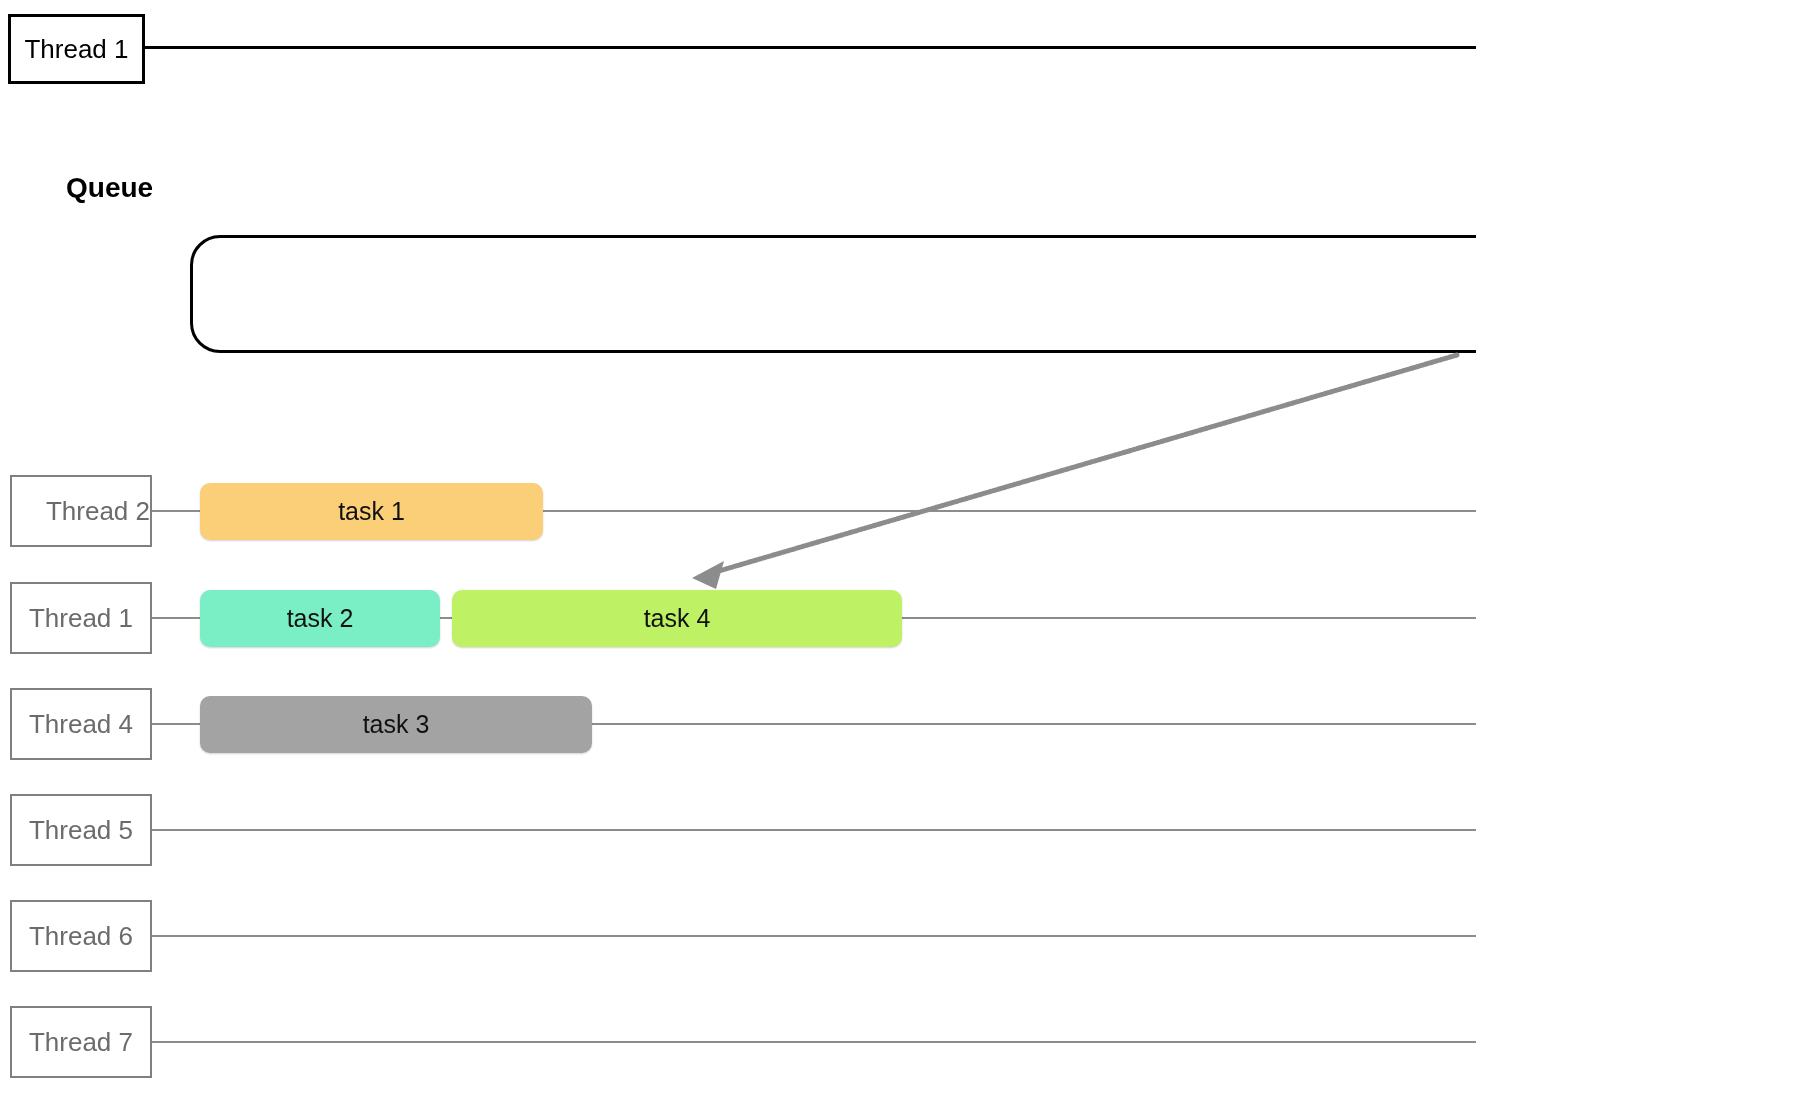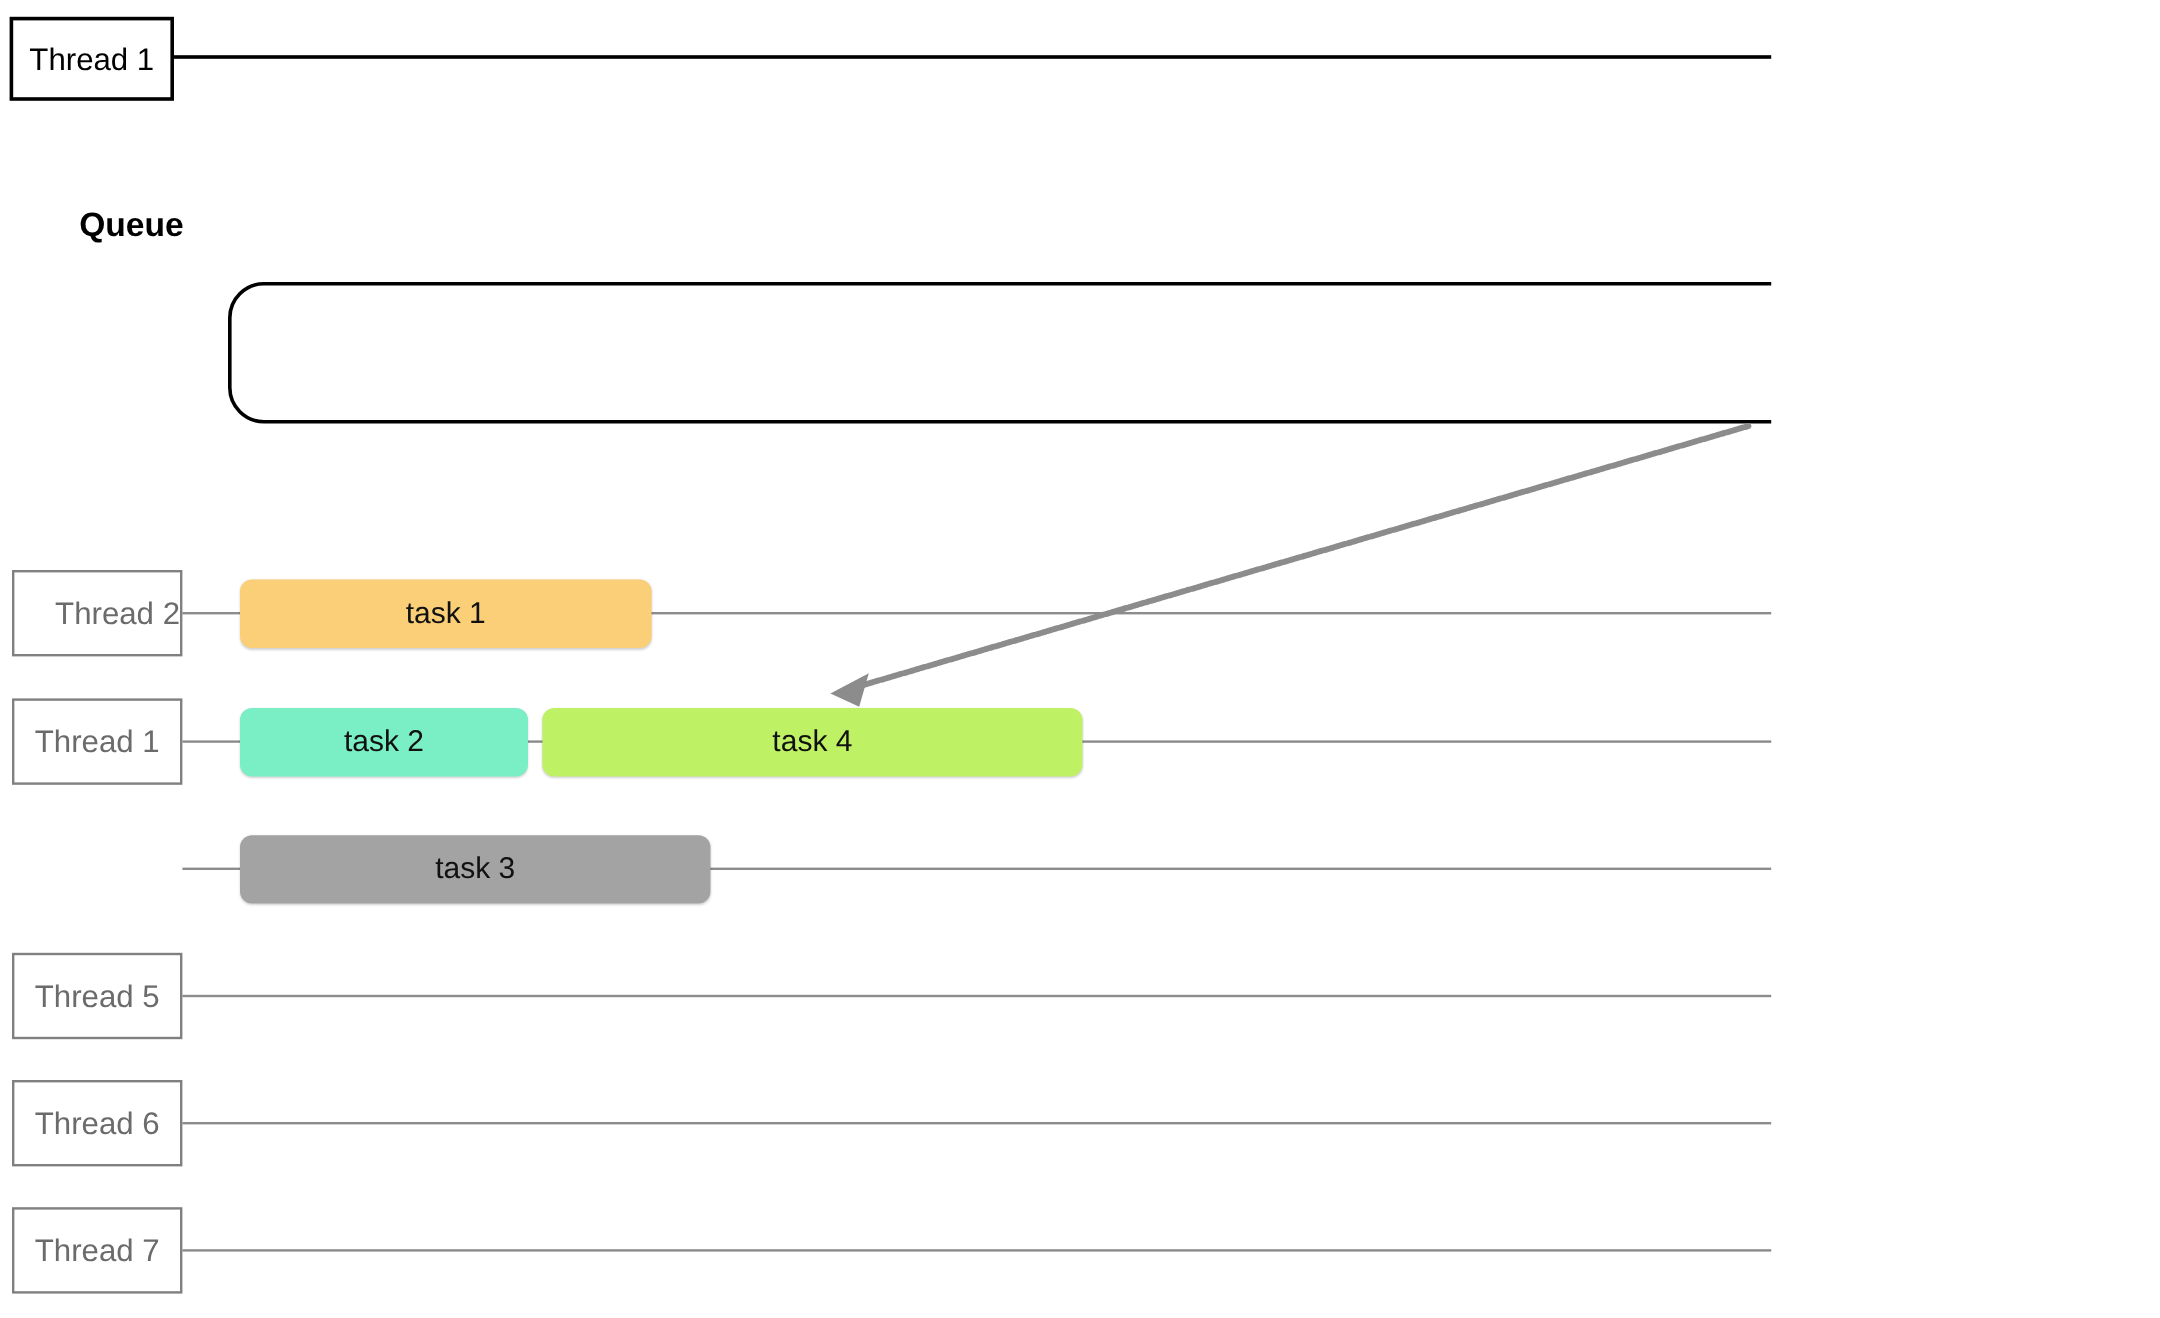--- a/index.html
+++ b/index.html
@@ -155,20 +155,23 @@
     <div class="rule"></div>
     <div class="head"></div>
   </div>
   <div class="task-bar" style="left:200px; top:590px; width:240px; height:57px; background:#7aefc6;justify-content:center;">
     <span class="task-label">task 2</span>
   </div>
   <div class="task-bar" style="left:452px; top:590px; width:450px; height:57px; background:#bef264;">
     <span class="task-label">task 4</span>
   </div>
 
+  <div class="thread-box secondary" style="left:10px; top:688px; width:142px; height:72px;">
+    <span class="thread-label">Thread 4</span>
+  </div>
   <div class="timeline gray" style="left:152px; top:723px; width:1614px;">
     <div class="rule"></div>
     <div class="head"></div>
   </div>
   <div class="task-bar" style="left:200px; top:696px; width:392px; height:57px; background:#a3a3a3;">
     <span class="task-label">task 3</span>
   </div>
 
   <div class="thread-box secondary" style="left:10px; top:794px; width:142px; height:72px;">
     <span class="thread-label">Thread 5</span>

